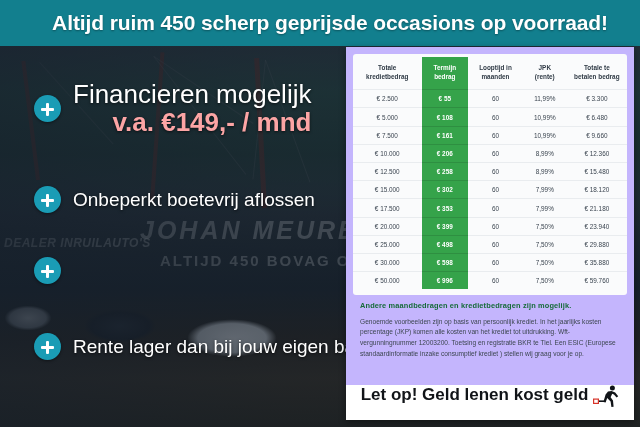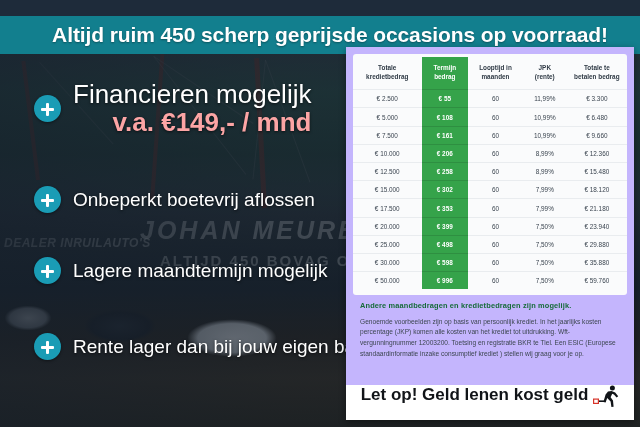--- a/index.html
+++ b/index.html
@@ -38,21 +38,21 @@
     position:absolute; color:#cfd2d4; opacity:.50;
     font-family:"Liberation Sans", sans-serif; font-weight:bold;
     letter-spacing:1px; white-space:nowrap; pointer-events:none;
   }
   #sign-johan-meure{ left:140px; top:216px; font-size:25px; font-style:italic; letter-spacing:3px; opacity:.55; }
   #sign-left-small{ left:4px; top:236px; font-size:12px; font-style:italic; letter-spacing:.5px; opacity:.5; }
   #sign-bovag{ left:160px; top:252px; font-size:15px; letter-spacing:2px; opacity:.55; }
 
   
   #top-banner{
-    position:absolute; left:0; top:16px; width:640px; height:38px;
+    position:absolute; left:0; top:0; width:640px; height:46px;
     background:#127f8e; z-index:5;
     display:flex; align-items:center; justify-content:center;padding-left:20px;
   }
   #banner-title{
     color:#ffffff; font-size:21px; font-weight:bold;
     letter-spacing:-.1px; white-space:nowrap;
     text-shadow:0 1px 2px rgba(0,0,0,.35);
   }
 
   
@@ -164,21 +164,20 @@
     </div>
   </div>
 
   <div class="bullet-row" id="bullet-row-1">
     <div class="plus-badge"></div>
     <div class="bullet-text">Onbeperkt boetevrij aflossen</div>
   </div>
 
   <div class="bullet-row" id="bullet-row-2">
     <div class="plus-badge"></div>
-    <div class="bullet-text">Lagere maandtermijn mogelijk</div>
   </div>
 
   <div class="bullet-row" id="bullet-row-3">
     <div class="plus-badge"></div>
     <div class="bullet-text">Rente lager dan bij jouw eigen bank</div>
   </div>
 
 </div>
 
 <div id="finance-card">

